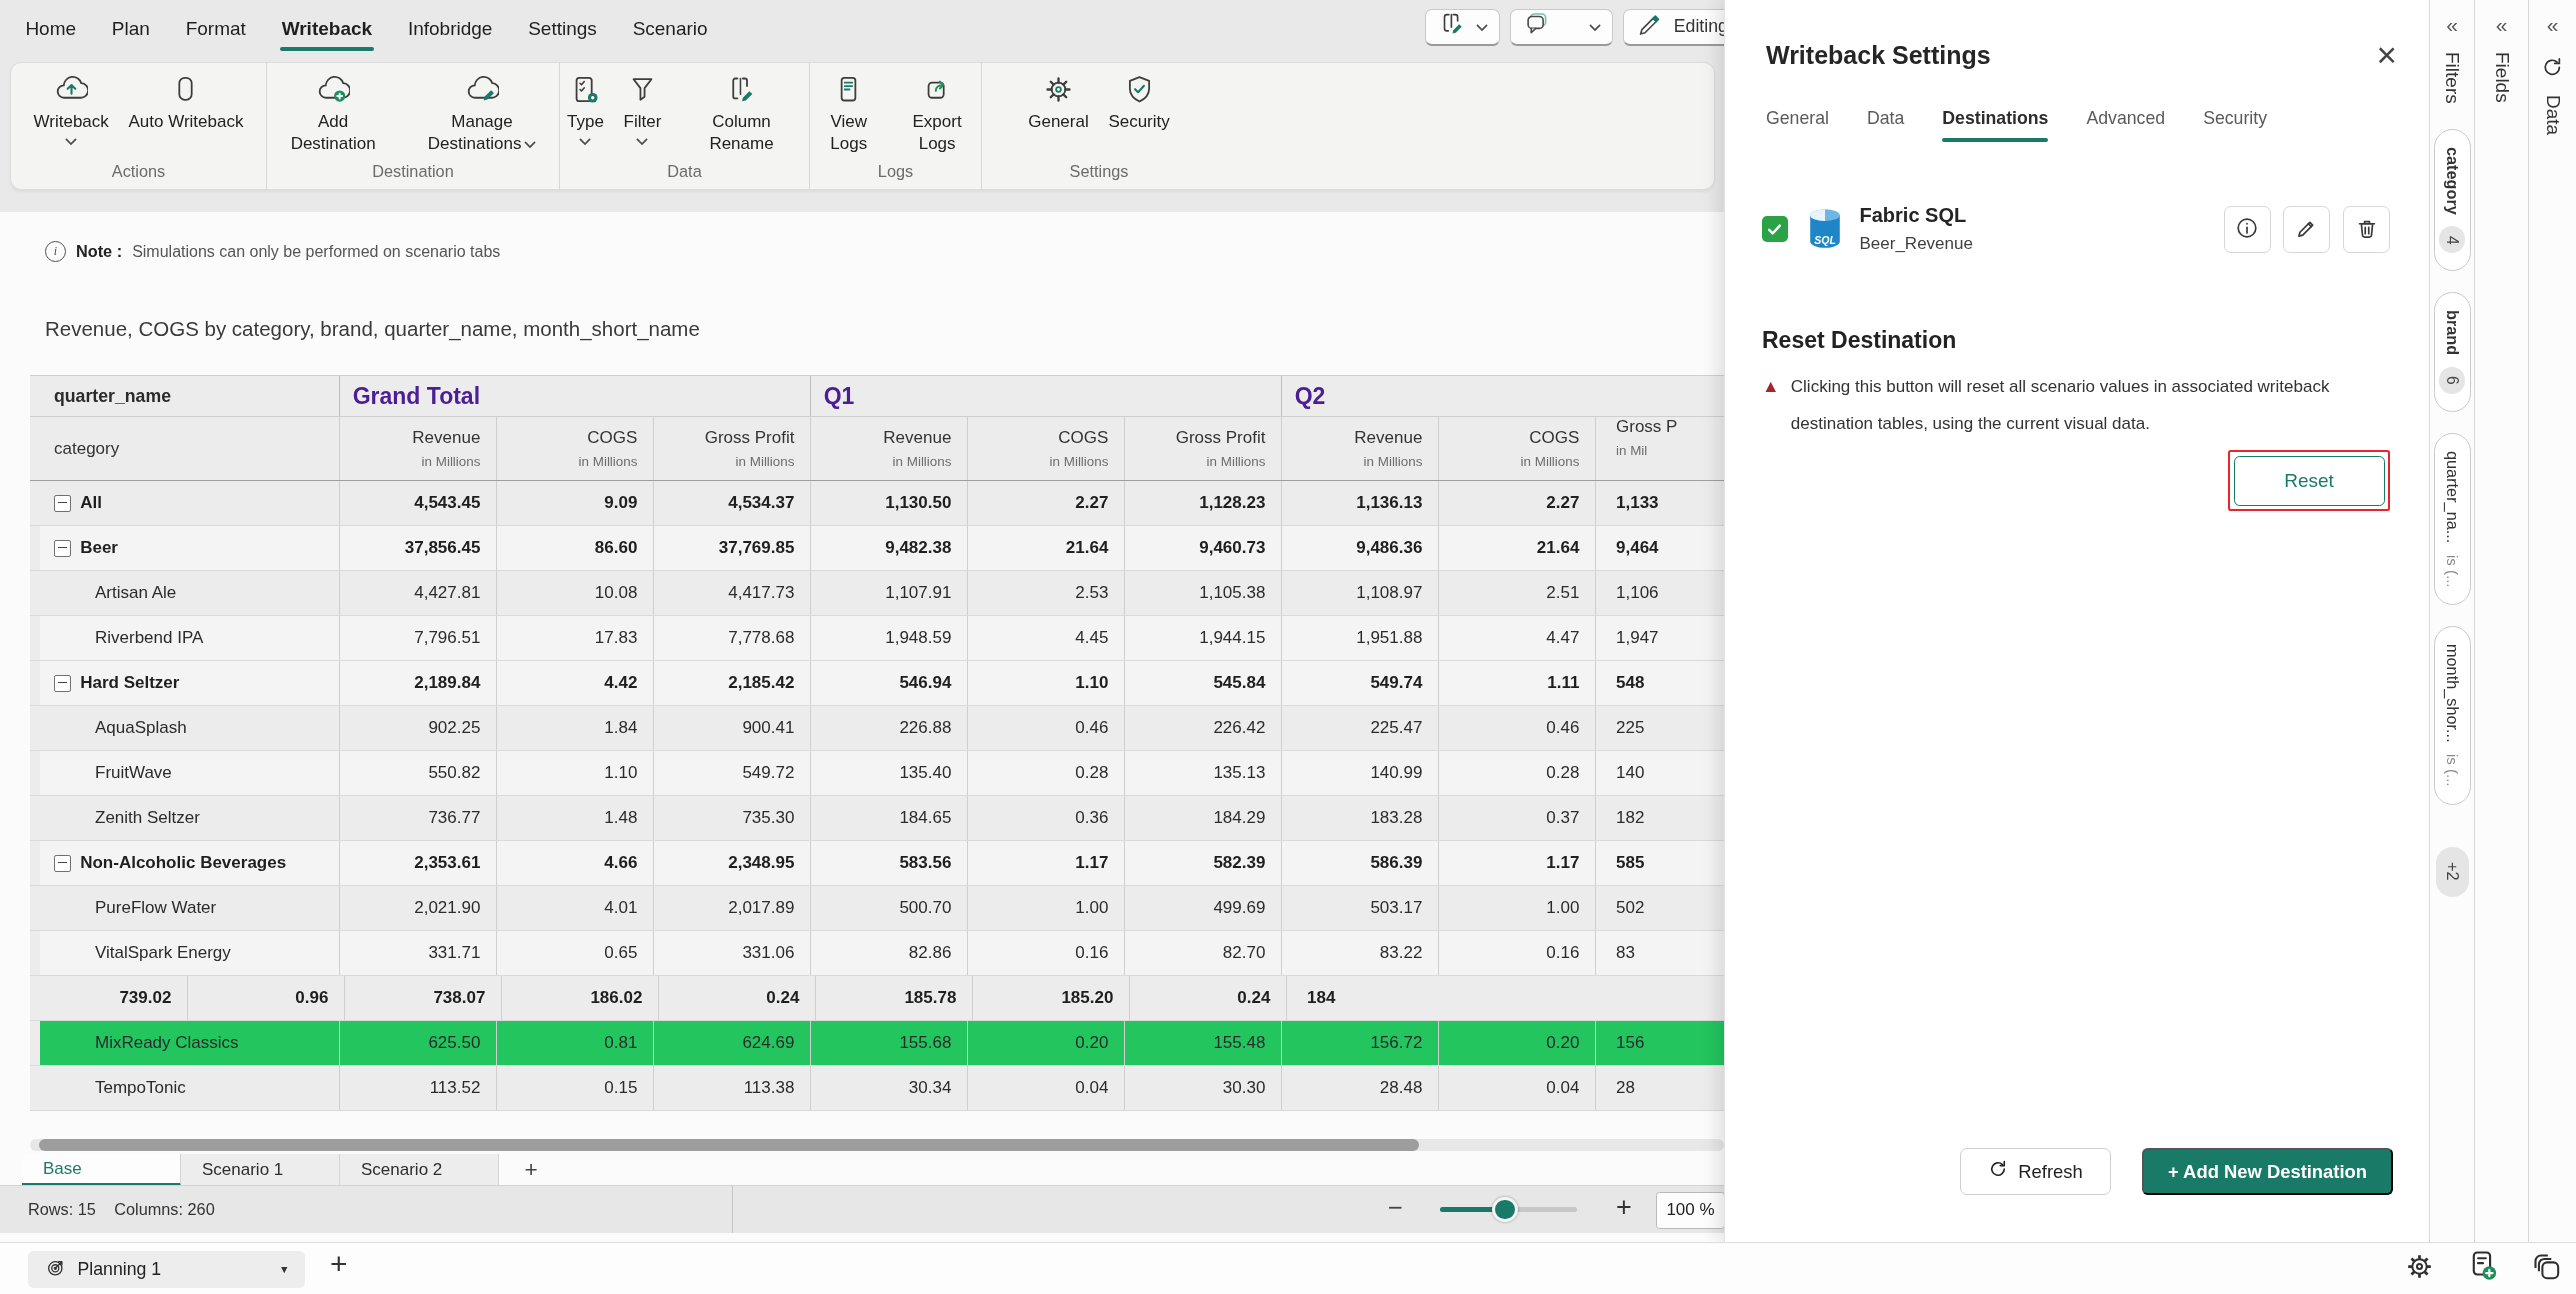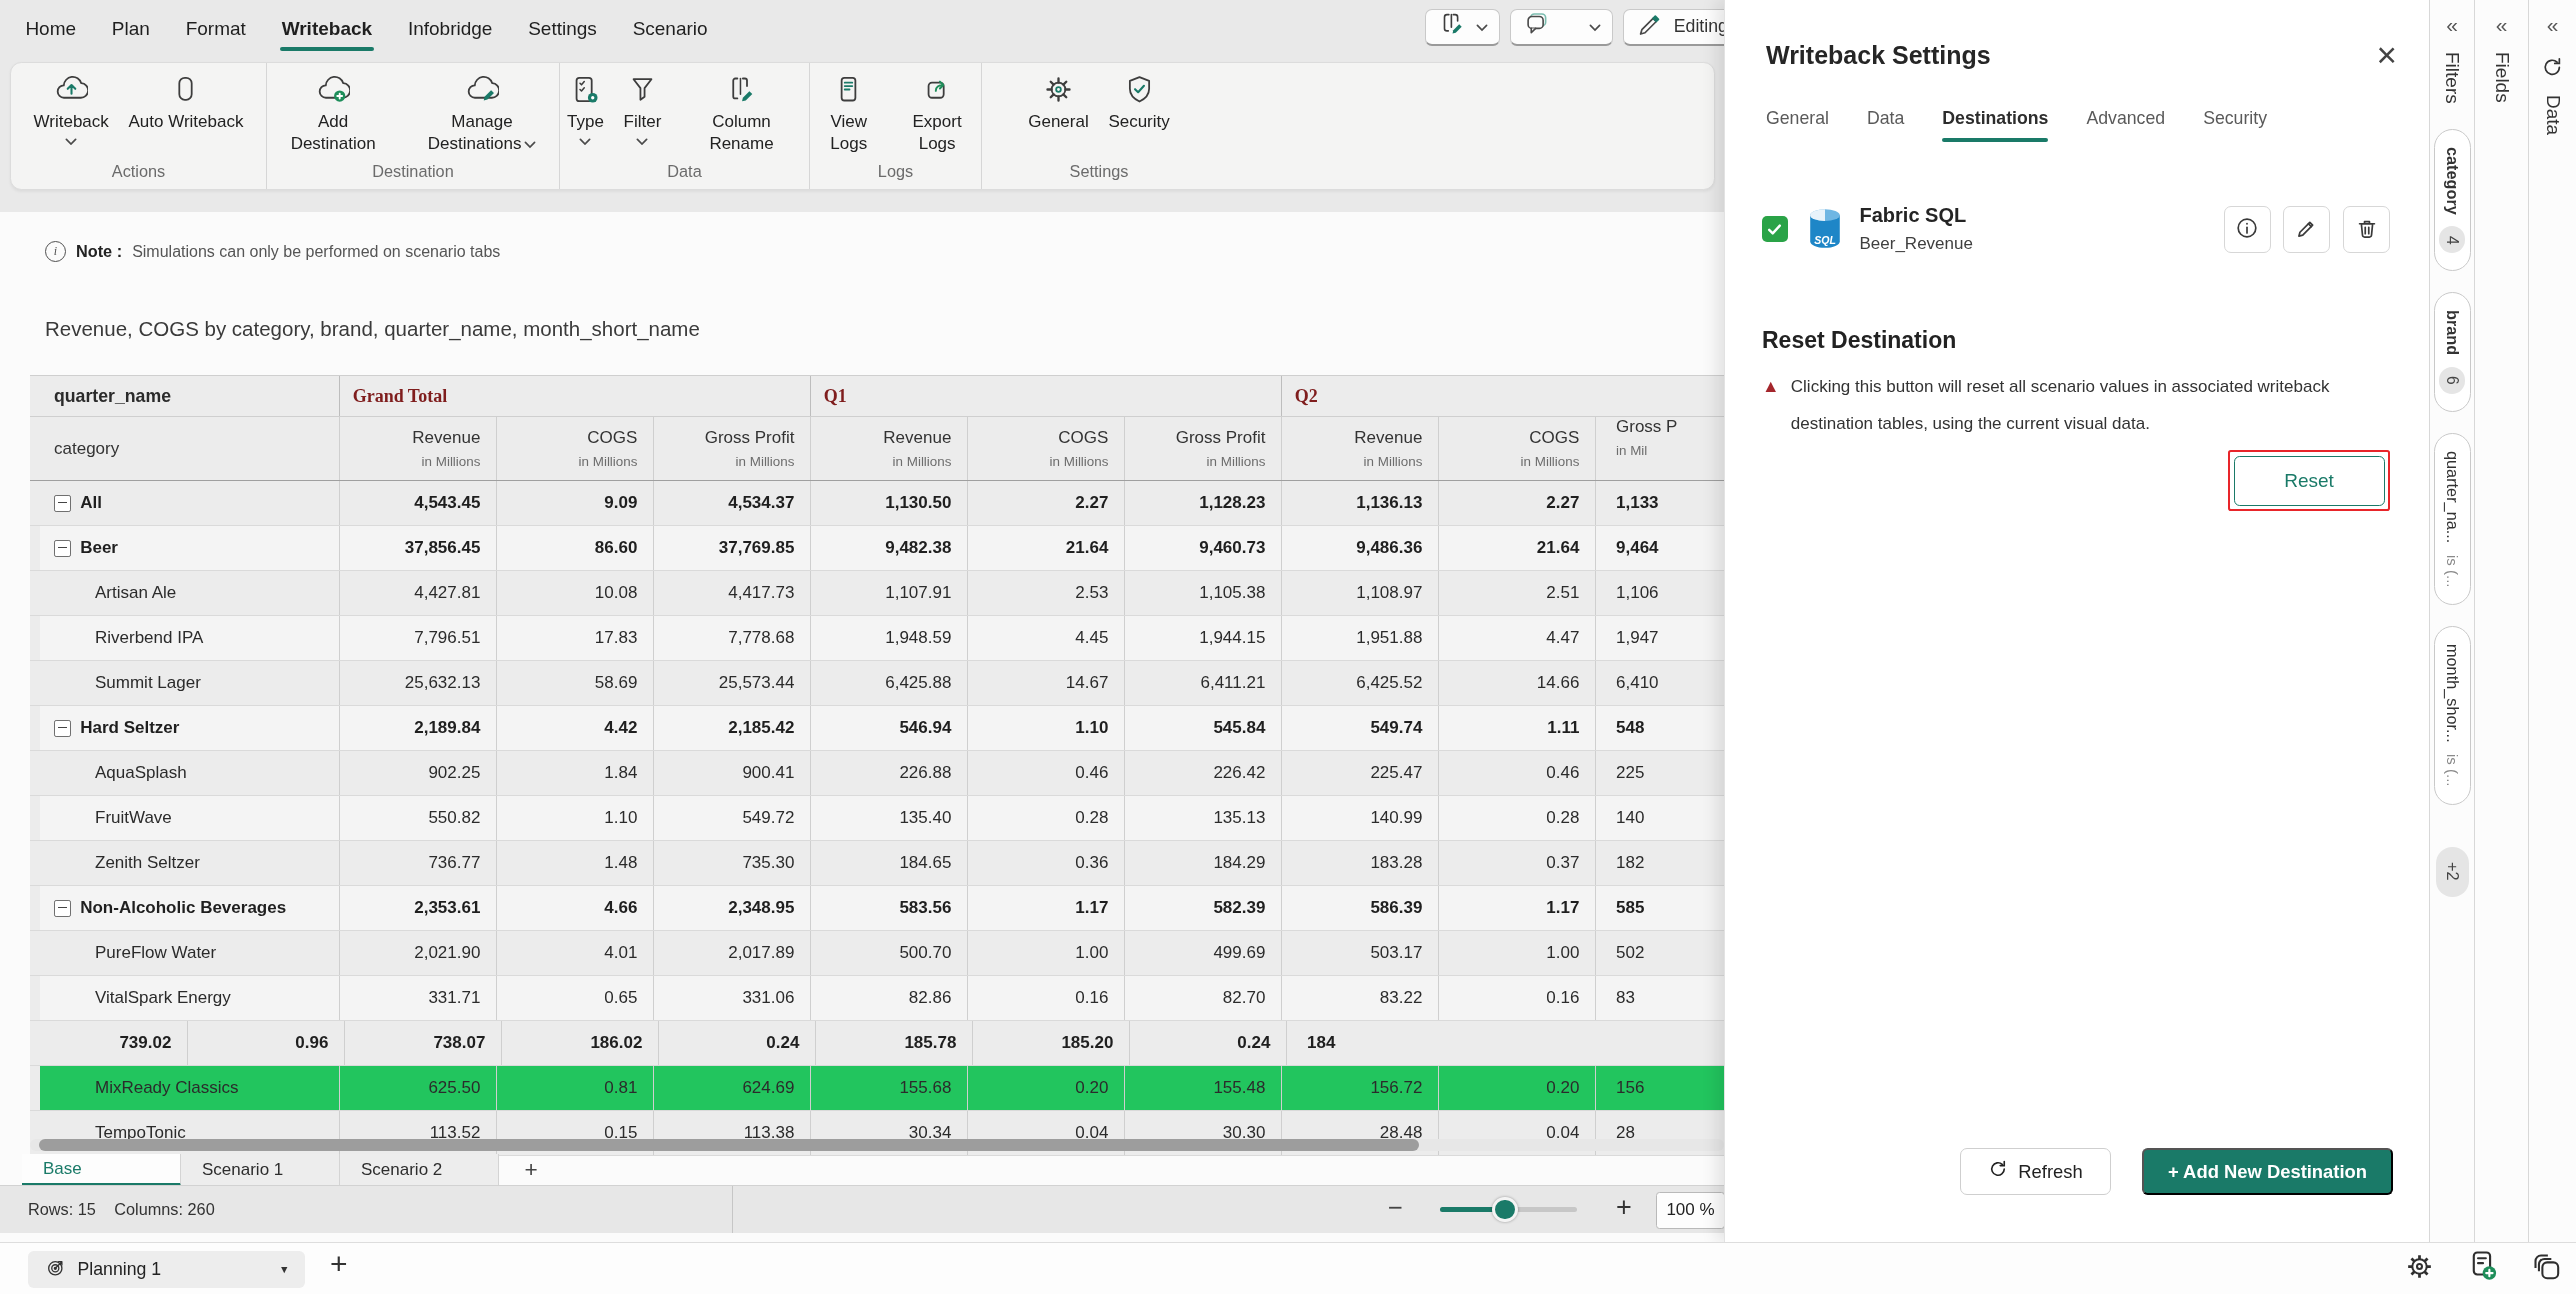--- a/index.html
+++ b/index.html
@@ -32,21 +32,21 @@
   .vtitle{position:absolute;left:45px;top:317px;font-size:20.5px;color:#3a3a3a;z-index:2;}
   
   .tbl{position:absolute;left:30px;top:375px;width:1694px;z-index:2;border-top:0.7px solid #cfcfcf;background:#fff;}
   .trow{display:flex;}
   .tcell{box-sizing:border-box;border-left:0.7px solid #cfcfcf;display:flex;align-items:center;}
   .tcell:first-child{border-left:none;}
   .lbl-cell{width:309px;border-left:10px solid #ececec !important;padding-left:14px;}
   .val{width:157px;justify-content:flex-end;padding-right:15.6px;font-size:17px;color:#2b2b2b;}
   .val.cut{width:129px;justify-content:flex-start;padding-left:20px;padding-right:0;overflow:hidden;}
   .h1{height:40px;background:#ececec;border-bottom:0.7px solid #cfcfcf;}
-  .h1 .gcell{font-size:18px;font-weight:700;color:#7f1d1d;padding-left:12.7px;border-left:0.7px solid #bdbdbd;box-sizing:border-box;display:flex;align-items:center;font-family:Liberation Serif, serif;}
+  .h1 .gcell{font-size:23px;font-weight:700;color:#4c1d95;padding-left:12.7px;border-left:0.7px solid #bdbdbd;box-sizing:border-box;display:flex;align-items:center;}
   .h1 .lbl-cell{font-size:17.7px;font-weight:700;color:#2b2b2b;}
   .h2{height:63px;background:#ececec;border-bottom:1.4px solid #9f9f9f;}
   .h2 .lbl-cell{font-size:17px;color:#333;}
   .mcol{flex-direction:column;align-items:flex-end;justify-content:center;gap:6.4px;}
   .mcol.cut{align-items:flex-start;}
   .m-title{font-size:17px;color:#333;}
   .m-sub{font-size:13.4px;color:#6d6d6d;}
   .drow{height:44px;border-bottom:0.7px solid #dadada;}
   .drow.grp .rowlabel,.drow.grp .val{font-weight:700;color:#1f1f1f;}
   .rowlabel{font-size:17px;color:#2b2b2b;display:flex;align-items:center;gap:9.2px;}
@@ -420,36 +420,20 @@
           <div class="tcell val">7,796.51</div>
           <div class="tcell val">17.83</div>
           <div class="tcell val">7,778.68</div>
           <div class="tcell val">1,948.59</div>
           <div class="tcell val">4.45</div>
           <div class="tcell val">1,944.15</div>
           <div class="tcell val">1,951.88</div>
           <div class="tcell val">4.47</div>
           <div class="tcell val cut">1,947</div>
         </div>
-        <div class="trow drow" style="background: rgb(236, 236, 236);">
-          <div class="tcell lbl-cell">
-            <span class="rowlabel indent">
-              <span>Summit Lager</span>
-            </span>
-          </div>
-          <div class="tcell val">25,632.13</div>
-          <div class="tcell val">58.69</div>
-          <div class="tcell val">25,573.44</div>
-          <div class="tcell val">6,425.88</div>
-          <div class="tcell val">14.67</div>
-          <div class="tcell val">6,411.21</div>
-          <div class="tcell val">6,425.52</div>
-          <div class="tcell val">14.66</div>
-          <div class="tcell val cut">6,410</div>
-        </div>
         <div class="trow drow grp" style="background: rgb(244, 244, 244);">
           <div class="tcell lbl-cell">
             <span class="rowlabel">
               <span class="expbox">
                 <span class="expbox-line"></span>
               </span>
               <span>Hard Seltzer</span>
             </span>
           </div>
           <div class="tcell val">2,189.84</div>

